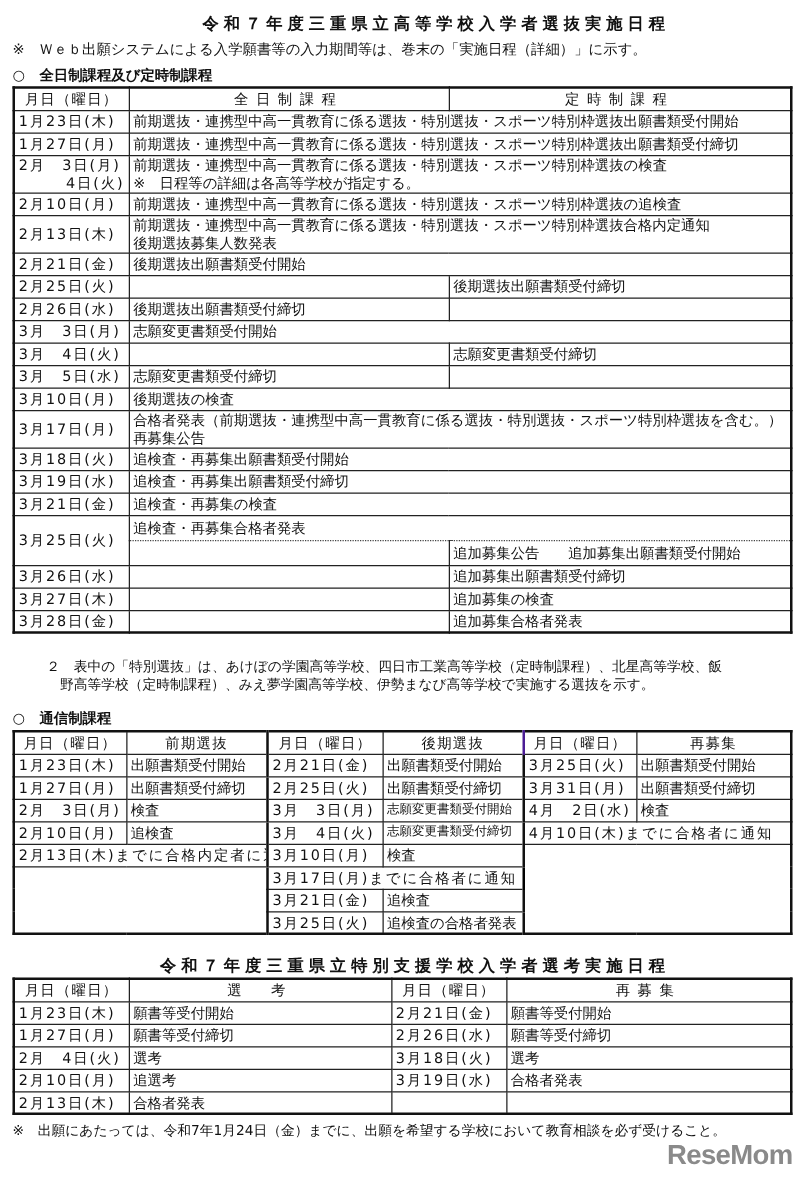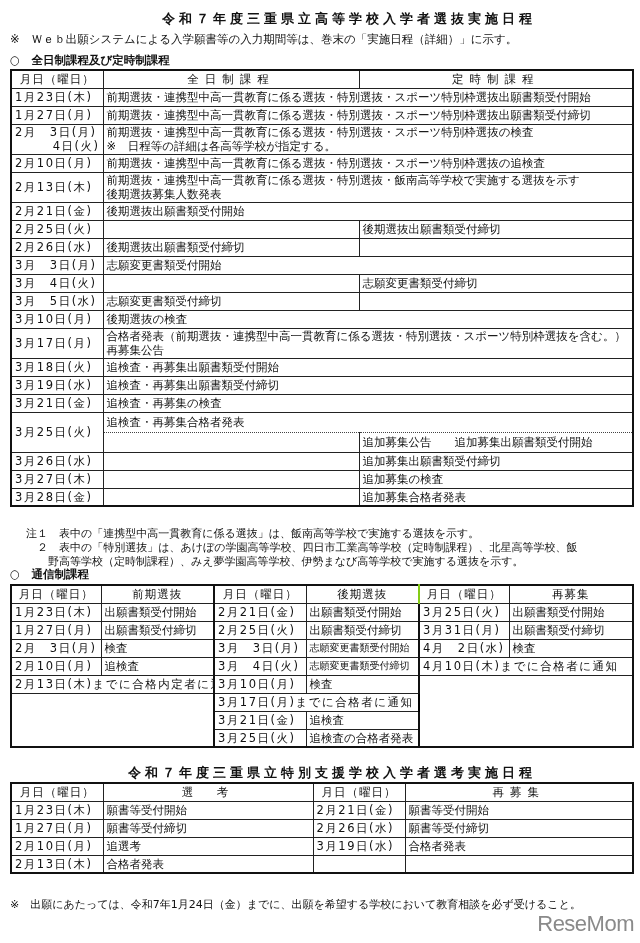--- a/index.html
+++ b/index.html
@@ -22,21 +22,21 @@
   }
   th { text-align: center; letter-spacing: 6px; }
   th.hd { letter-spacing: 1px; text-align: center; margin-left: 11px; }
   .outer { border: 2px solid #111; }
   .date { letter-spacing: 1.5px; }
   td.dotb { border-bottom: 1px dotted #444; margin-top: 26px; }
   td.dott { border-top: 1px dotted #444; }
   .tall { height: 30px; line-height: 14px; }
   .logo {
     position: absolute; right: 6px; bottom: 6px; font-family: "Liberation Sans", sans-serif;
-    font-weight: normal; font-size: 22px; color: #8a8a8a; letter-spacing: -0.5px;
+    font-weight: bold; font-size: 22px; color: #8a8a8a; letter-spacing: -0.5px;
   }
   .notes { position: absolute; left: 26px; font-size: 11px; line-height: 14px; }
 </style>
 </head>
 <body>
 
 <div class="title" style="top:10px;">令和７年度三重県立高等学校入学者選抜実施日程</div>
 <div class="line" style="top:32px;">※　Ｗｅｂ出願システムによる入学願書等の入力期間等は、巻末の「実施日程（詳細）」に示す。</div>
 <div class="line sec" style="top:53px;">○　全日制課程及び定時制課程</div>
 
@@ -70,21 +70,21 @@
           <div>※　日程等の詳細は各高等学校が指定する。</div>
         </td>
   </tr>
   <tr>
         <td class="date">2月10日(月)</td>
         <td colspan="2">前期選抜・連携型中高一貫教育に係る選抜・特別選抜・スポーツ特別枠選抜の追検査</td>
       </tr>
   <tr>
     <td class="date tall">2月13日(木)</td>
     <td colspan="2" class="tall">
-          <div>前期選抜・連携型中高一貫教育に係る選抜・特別選抜・飯南高等学校で実施する選抜を示す</div>
+          <div>前期選抜・連携型中高一貫教育に係る選抜・特別選抜・スポーツ特別枠選抜合格内定通知</div>
           <div>後期選抜募集人数発表</div>
         </td>
   </tr>
   <tr>
         <td class="date">2月21日(金)</td>
         <td colspan="2">後期選抜出願書類受付開始</td>
       </tr>
   <tr>
         <td class="date">2月25日(火)</td>
         <td></td>
@@ -152,42 +152,41 @@
       </tr>
   <tr>
         <td class="date">3月28日(金)</td>
         <td></td>
         <td>追加募集合格者発表</td>
       </tr>
 </tbody>
   </table>
 
 <div class="notes" style="top:527px;">
-  <div>注１　表中の「連携型中高一貫教育に係る選抜」は、飯南高等学校で実施する選抜を示す。</div>
   <div>　２　表中の「特別選抜」は、あけぼの学園高等学校、四日市工業高等学校（定時制課程）、北星高等学校、飯</div>
   <div>　　野高等学校（定時制課程）、みえ夢学園高等学校、伊勢まなび高等学校で実施する選抜を示す。</div>
 </div>
 
 <div class="line sec" style="top:567px;">○　通信制課程</div>
 
 <table class="outer" style="left:10px; top:584px; width:622px;">
   <colgroup>
     <col style="width:90px">
       <col style="width:113px">
       <col style="width:92px">
       <col style="width:113px">
       <col style="width:90px">
       <col style="width:124px">
   </colgroup>
   <tbody>
       <tr>
     <th class="hd">月日（曜日）</th>
     <th class="hd" style="border-right:2px solid #111">前期選抜</th>
     <th class="hd">月日（曜日）</th>
-    <th class="hd" style="border-right:2px solid #84cc16">後期選抜</th>
+    <th class="hd" style="border-right:2px solid #4c1d95">後期選抜</th>
     <th class="hd">月日（曜日）</th>
     <th class="hd">再募集</th>
   </tr>
   <tr>
     <td class="date">1月23日(木)</td>
         <td style="border-right:2px solid #111">出願書類受付開始</td>
     <td class="date">2月21日(金)</td>
         <td style="border-right:2px solid #111">出願書類受付開始</td>
     <td class="date">3月25日(火)</td>
         <td>出願書類受付開始</td>
@@ -258,20 +257,26 @@
     <td class="date">2月21日(金)</td>
         <td>願書等受付開始</td>
   </tr>
   <tr>
     <td class="date">1月27日(月)</td>
         <td>願書等受付締切</td>
     <td class="date">2月26日(水)</td>
         <td>願書等受付締切</td>
   </tr>
   <tr>
+    <td class="date">2月　4日(火)</td>
+        <td>選考</td>
+    <td class="date">3月18日(火)</td>
+        <td>選考</td>
+  </tr>
+  <tr>
     <td class="date">2月10日(月)</td>
         <td>追選考</td>
     <td class="date">3月19日(水)</td>
         <td> 合格者発表</td>
   </tr>
   <tr>
     <td class="date">2月13日(木)</td>
         <td>合格者発表</td>
     <td class="date"></td>
         <td></td>

